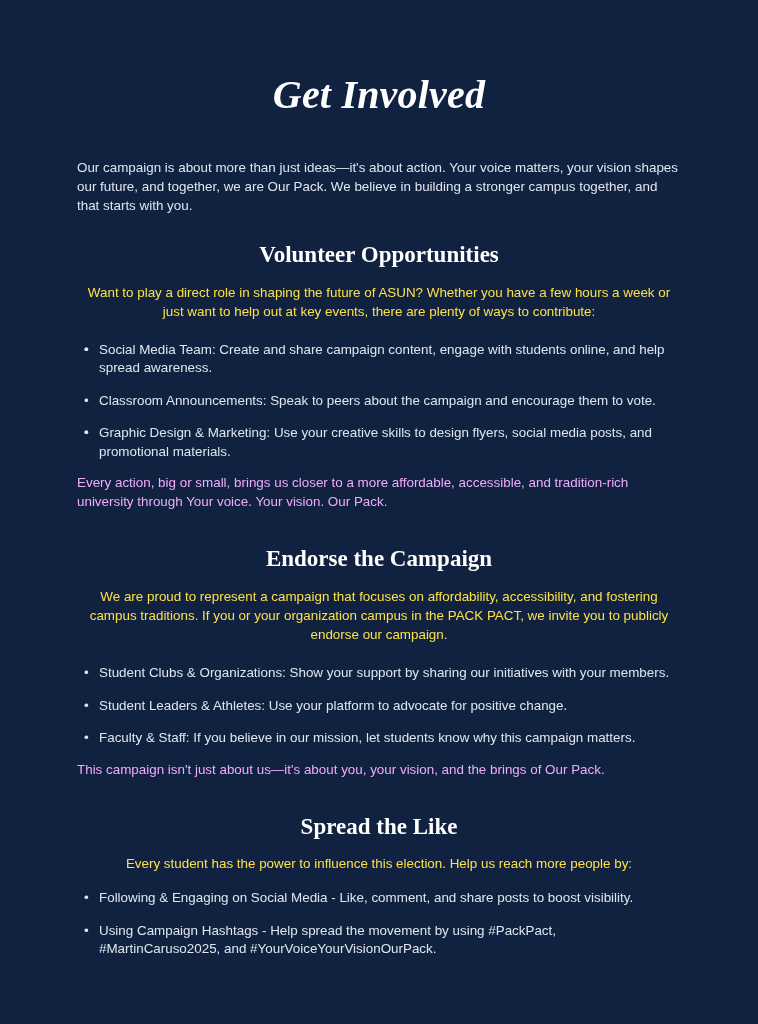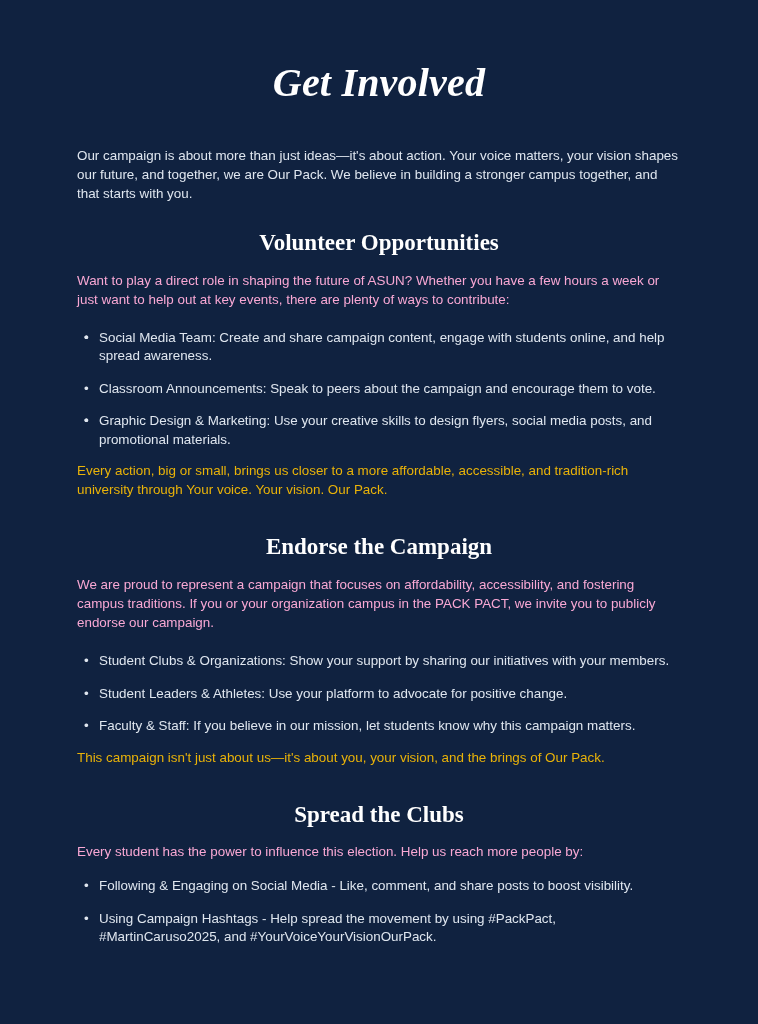--- a/index.html
+++ b/index.html
@@ -13,21 +13,21 @@
     background: #102240;
     font-family: "Liberation Sans", sans-serif;
     color: #dfe6ef;
     overflow: hidden;
   }
   .page {
     width: 758px;
     height: 1024px;
     background: #102240;
     box-sizing: border-box;
-    padding: 4px;
+    padding: 16px;
     position: relative;
   }
   .content {
     width: 604px;
     margin: 0 auto;
     padding-top: 56px;
     box-sizing: border-box;
   }
   .page-title {
     font-family: "Liberation Serif", "DejaVu Serif", serif;
@@ -52,29 +52,29 @@
   .lead {
     font-size: 13.4px;
     line-height: 1.42;
     text-align: left;
     color: #dfe6ef;
     margin: 0 0 26px 0;
   }
   .intro {
     font-size: 13.4px;
     line-height: 1.42;
-    text-align: left;
-    color: #f9a8d4;
+    text-align: center;
+    color: #fde047;
     margin: 0 0 20px 0;
   }
   .closing {
     font-size: 13.4px;
     line-height: 1.42;
     text-align: left;
-    color: #eab308;
+    color: #f0abfc;
     margin: 12px 0 0 0;
   }
   ul.bullets {
     list-style: none;
     margin: 0;
     padding: 0;
   }
   ul.bullets li {
     position: relative;
     padding-left: 22px;
@@ -128,21 +128,21 @@
       <p class="intro">We are proud to represent a campaign that focuses on affordability, accessibility, and fostering campus traditions. If you or your organization campus in the PACK PACT, we invite you to publicly endorse our campaign.</p>
       <ul class="bullets">
         <li><span class="dot">•</span><span>Student Clubs &amp; Organizations: Show your support by sharing our initiatives with your members.</span></li>
         <li><span class="dot">•</span><span>Student Leaders &amp; Athletes: Use your platform to advocate for positive change.</span></li>
         <li><span class="dot">•</span><span>Faculty &amp; Staff: If you believe in our mission, let students know why this campaign matters.</span></li>
       </ul>
       <p class="closing">This campaign isn't just about us—it's about you, your vision, and the brings of Our Pack.</p>
     </section>
 
     <section class="sec-spread">
-      <h2 class="section-heading">Spread the Clubs</h2>
+      <h2 class="section-heading">Spread the Like</h2>
       <p class="intro">Every student has the power to influence this election. Help us reach more people by:</p>
       <ul class="bullets">
         <li><span class="dot">•</span><span>Following &amp; Engaging on Social Media - Like, comment, and share posts to boost visibility.</span></li>
         <li><span class="dot">•</span><span>Using Campaign Hashtags - Help spread the movement by using #PackPact, #MartinCaruso2025, and #YourVoiceYourVisionOurPack.</span></li>
       </ul>
     </section>
 
   </div>
 </div>
 

